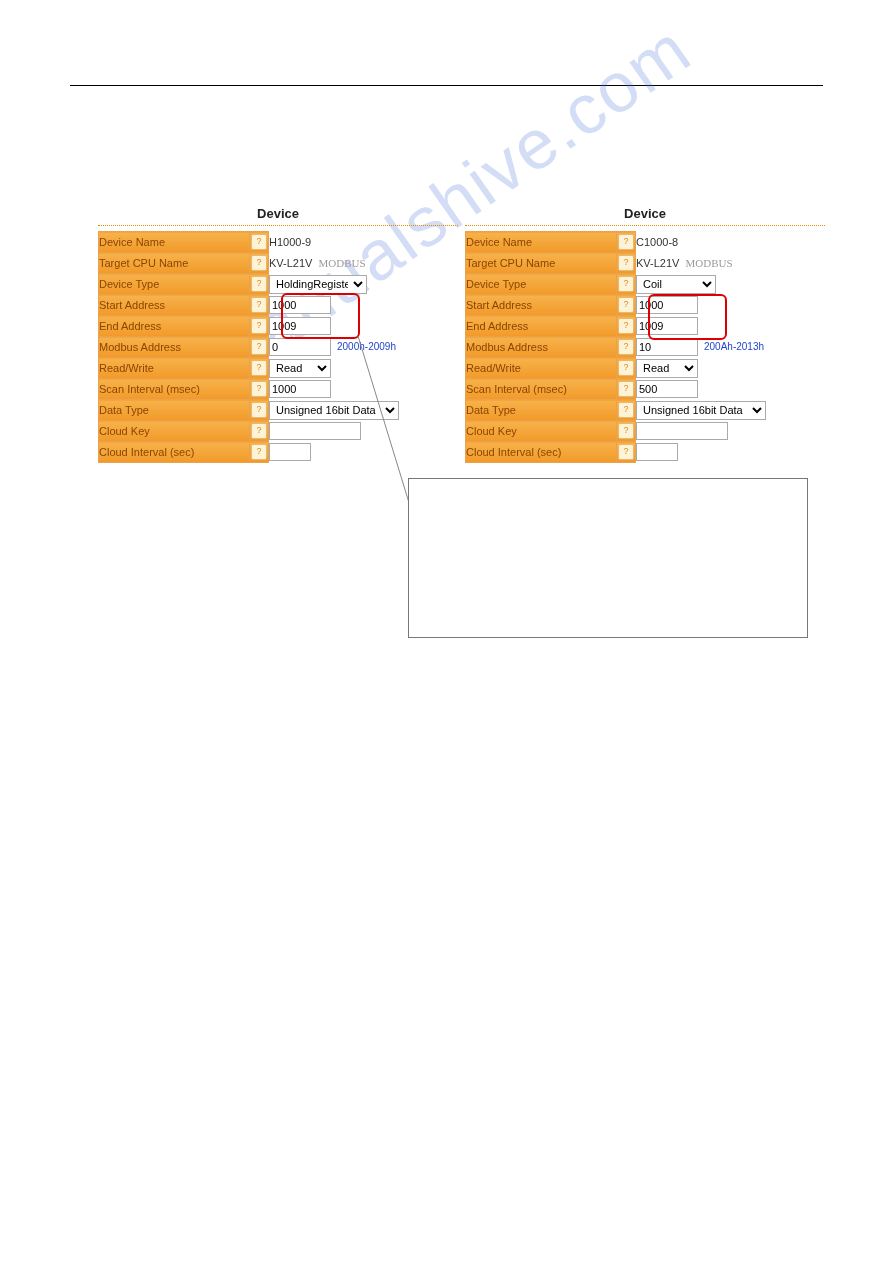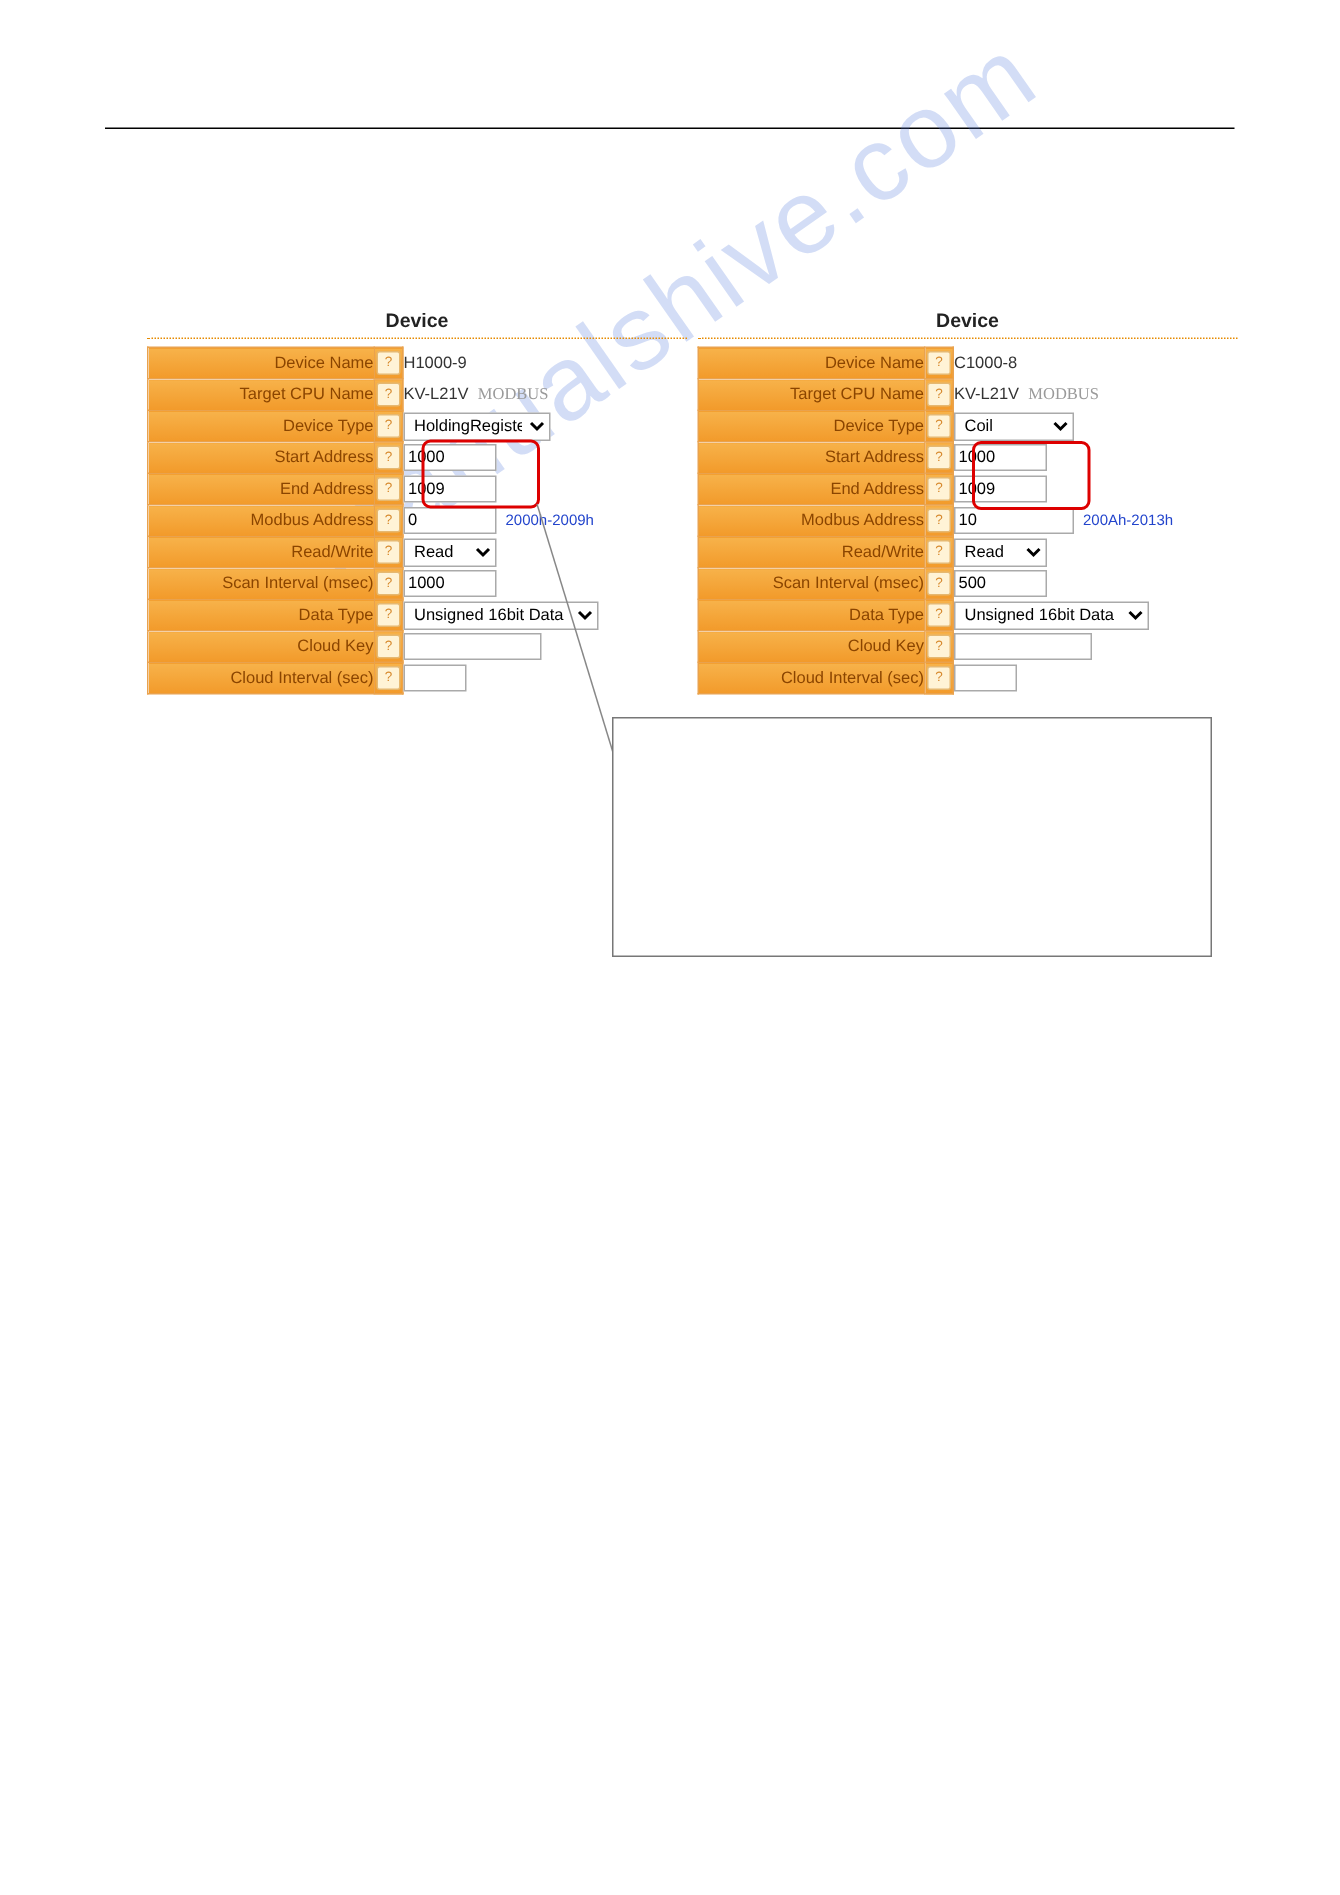--- a/index.html
+++ b/index.html
@@ -6,21 +6,21 @@
   .page{width:893px;height:1263px;position:relative;box-sizing:border-box;padding:60px 70px 0 70px;}
   .rule{border-top:1px solid #000;margin:25px 0 0 0;}
   .content{position:relative;margin-top:120px;}
   .panel{position:absolute;}
   .panel.left{left:28px;top:0;width:360px;}
   .panel.right{left:395px;top:0;width:360px;}
   .panel h2{font-size:13px;font-weight:bold;color:#222;margin:0 0 4px 0;text-align:center;}
   .dots{height:1px;border-top:1px dotted #e68a00;margin-bottom:4px;}
   table.form{border-collapse:collapse;width:100%;}
   table.form td{padding:0;}
-  td.lbl{background:linear-gradient(#f7b24a,#f29a2a);color:#8b4500;font-size:11px;height:20px;border:1px solid #e9a24e;padding:0 4px 0 6px;white-space:nowrap;width:150px;position:relative;text-align:right;}
+  td.lbl{background:linear-gradient(#f7b24a,#f29a2a);color:#8b4500;font-size:11px;height:20px;border:1px solid #e9a24e;padding:0 4px 0 6px;white-space:nowrap;width:150px;position:relative;}
   td.help{background:linear-gradient(#f7b24a,#f29a2a);border:1px solid #e9a24e;width:18px;text-align:center;}
   .qicon{display:inline-block;width:14px;height:14px;background:#fff3d6;border:1px solid #e6b870;border-radius:2px;color:#d78a2e;font-size:9px;line-height:12px;text-align:center;}
   td.val{height:20px;padding-left:6px;vertical-align:middle;white-space:nowrap;}
   .static{color:#333;}
   .muted{color:#9a9a9a;font-family:Liberation Serif, serif;}
   input.text,select{font-size:11px;height:18px;box-sizing:border-box;border:1px solid #aaa;padding:0 2px;background:#fff;vertical-align:middle;}
   select{height:19px;}
   .mod-note{color:#2244cc;font-size:10px;margin-left:6px;}
   .redbox{position:absolute;border:2px solid #d00;border-radius:6px;pointer-events:none;}
   .redbox.l{left:211px;top:87px;width:75px;height:42px;}
@@ -129,21 +129,21 @@
           <td class="val"><input class="text" style="width: 62px;" value="1000"></td>
         </tr>
         <tr>
           <td class="lbl"><span>End Address</span></td>
           <td class="help"><span class="qicon">?</span></td>
           <td class="val"><input class="text" style="width: 62px;" value="1009"></td>
         </tr>
         <tr>
           <td class="lbl"><span>Modbus Address</span></td>
           <td class="help"><span class="qicon">?</span></td>
-          <td class="val"><input class="text" style="width: 80px;" value="10"><span class="mod-note">200Ah-2013h</span></td>
+          <td class="val"><input class="text" style="width: 62px;" value="10"><span class="mod-note">200Ah-2013h</span></td>
         </tr>
         <tr>
           <td class="lbl"><span>Read/Write</span></td>
           <td class="help"><span class="qicon">?</span></td>
           <td class="val"><select style="width:62px"><option>Read</option></select></td>
         </tr>
         <tr>
           <td class="lbl"><span>Scan Interval (msec)</span></td>
           <td class="help"><span class="qicon">?</span></td>
           <td class="val"><input class="text" style="width: 62px;" value="500"></td>

